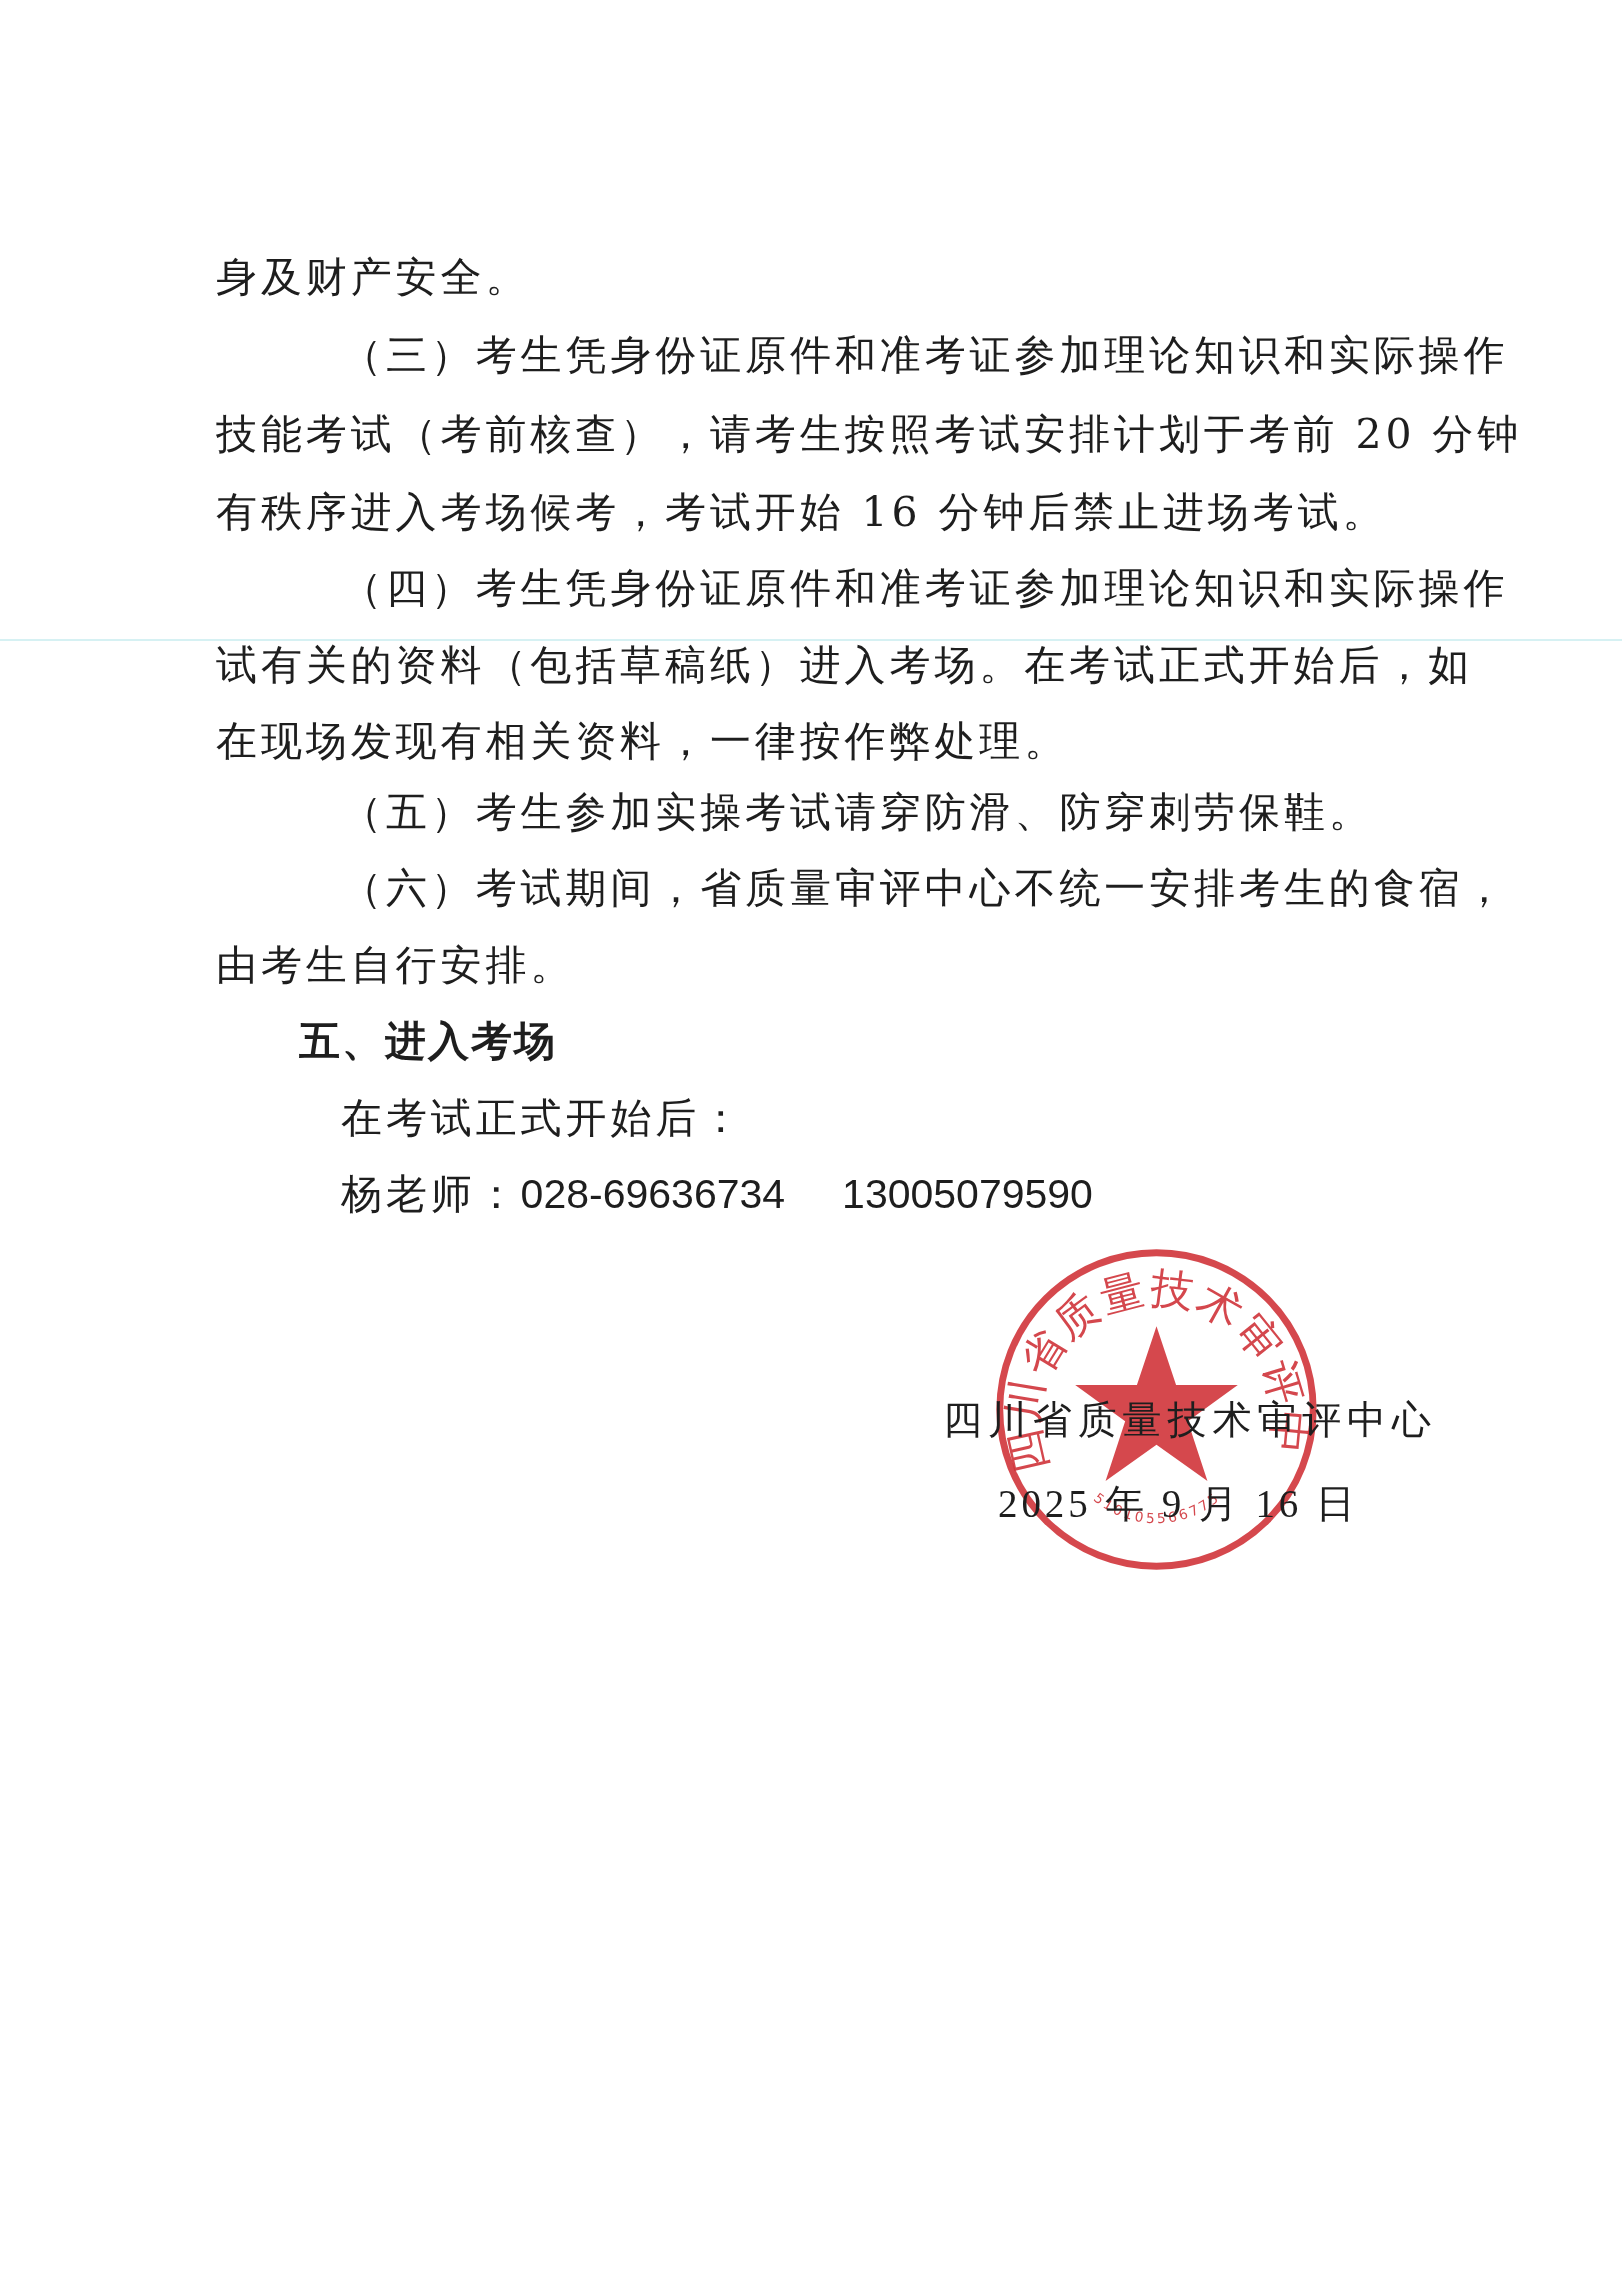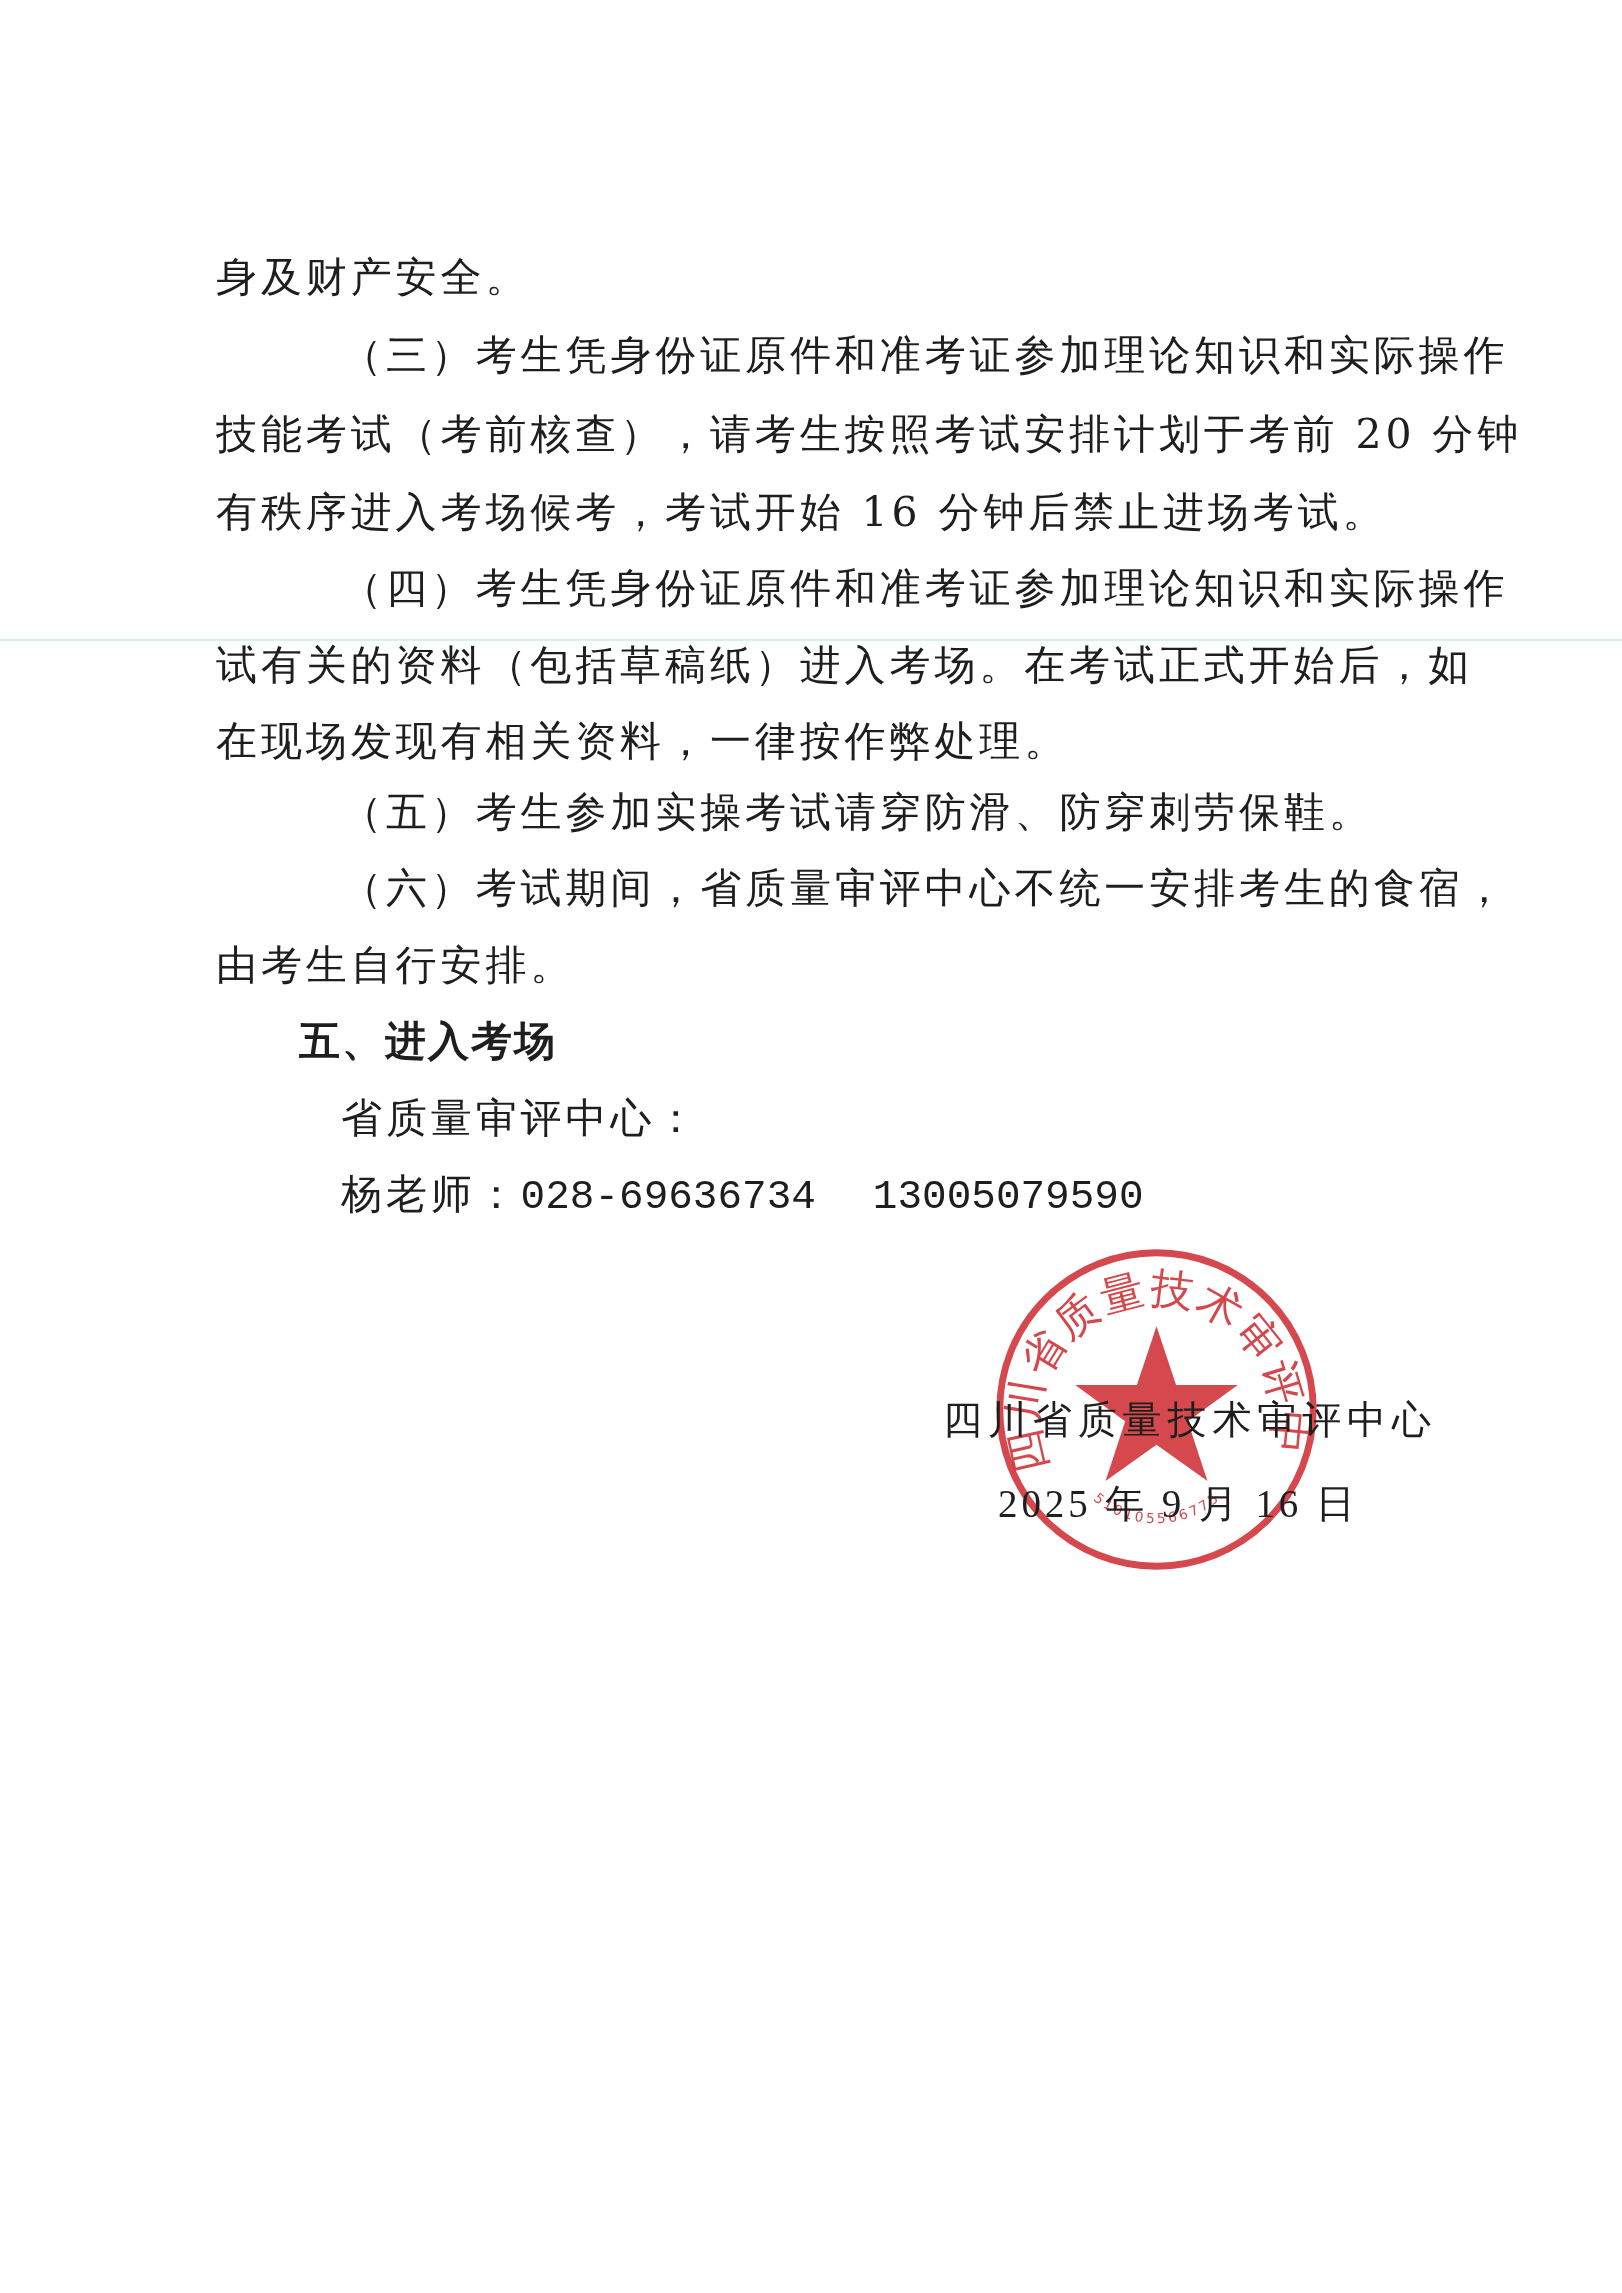--- a/index.html
+++ b/index.html
@@ -7,21 +7,21 @@
     width:1622px; height:2294px; background:#ffffff; position:relative; overflow:hidden;
     font-family:"DejaVu Serif","Liberation Serif",serif; color:#1e1e1e;
   }
   .line {
     position:absolute; left:216px; font-size:41px; line-height:41px; white-space:nowrap;
     letter-spacing:3.9px;
     text-align:center;
   }
   .indent { left:299px;margin-left:42px; }
   .heading { font-family:"DejaVu Sans","Liberation Sans",sans-serif; font-weight:bold; left:299px; letter-spacing:2px; }
-  .num { font-family:Liberation Mono, monospace; letter-spacing:0; }
+  .num { font-family:Liberation Sans, sans-serif; letter-spacing:0; }
   .scanline { position:absolute; left:0; width:1622px; top:639px; height:2px; background:#d6f1f3; }
   .sig { position:absolute; font-size:39px; line-height:39px; white-space:nowrap; letter-spacing:5.9px; }
   .seal { position:absolute; left:990px; top:1243px; width:333px; height:333px; }
 </style>
 </head>
 <body>
 
 <div class="scanline"></div>
 
 <div>
@@ -30,21 +30,21 @@
   <div class="line" style="top:414px">技能考试（考前核查），请考生按照考试安排计划于考前 20 分钟</div>
   <div class="line" style="top:492px">有秩序进入考场候考，考试开始 16 分钟后禁止进场考试。</div>
   <div class="line indent" style="top:568px">（四）考生凭身份证原件和准考证参加理论知识和实际操作</div>
   <div class="line" style="top:645px">试有关的资料（包括草稿纸）进入考场。在考试正式开始后，如</div>
   <div class="line" style="top:721px">在现场发现有相关资料，一律按作弊处理。</div>
   <div class="line indent" style="top:792px">（五）考生参加实操考试请穿防滑、防穿刺劳保鞋。</div>
   <div class="line indent" style="top:868px">（六）考试期间，省质量审评中心不统一安排考生的食宿，</div>
   <div class="line" style="top:945px">由考生自行安排。</div>
 
   <div class="line heading" style="top:1021px">五、进入考场</div>
-  <div class="line indent" style="top:1098px">省质量审评中心：</div>
+  <div class="line indent" style="top:1098px">在考试正式开始后：</div>
   <div class="line indent" style="top:1174px">
     <span>杨老师：</span><span class="num">028-69636734</span><span style="display:inline-block;width:57px"></span><span class="num">13005079590</span>
   </div>
 </div>
 
 <svg class="seal" viewBox="0 0 340 340">
   <defs>
     <path id="sealArc" d="M 60 230 A 120 120 0 1 1 280 230"></path>
   </defs>
   <circle cx="170" cy="170" r="160" fill="none" stroke="#d0343a" stroke-width="7" opacity="0.9"></circle>

